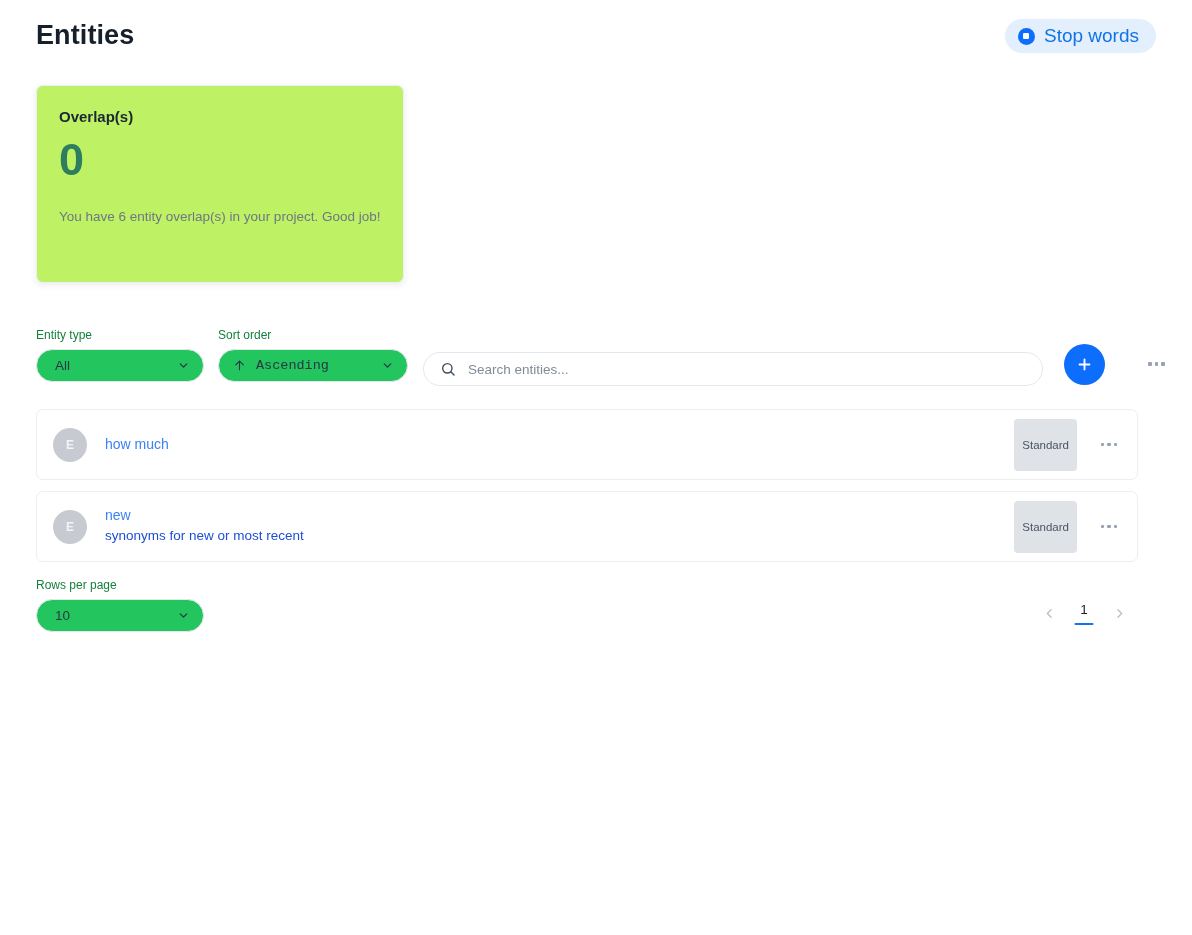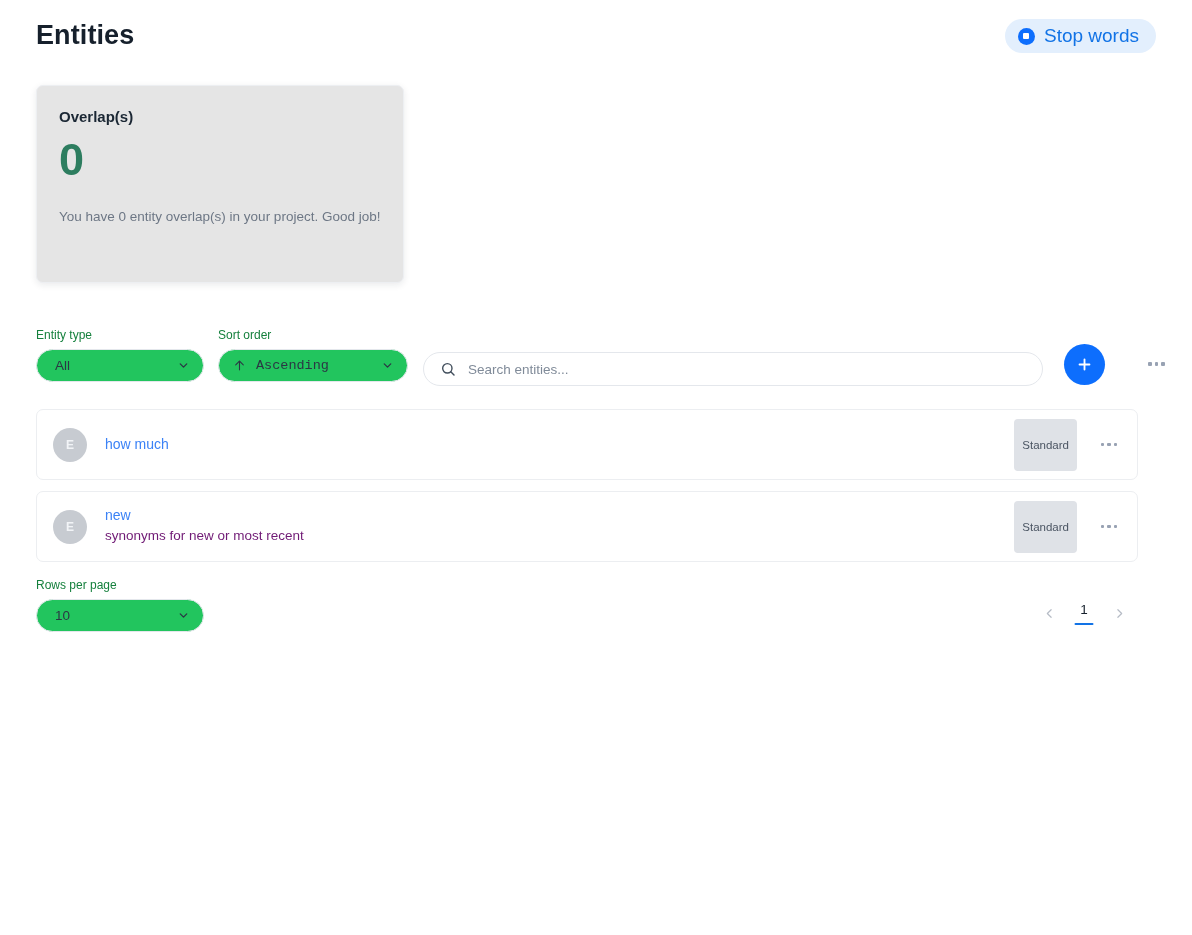--- a/index.html
+++ b/index.html
@@ -76,21 +76,21 @@
     white-space: nowrap;
   }
 
   
   .overlap-card {
     position: absolute;
     left: 36px;
     top: 85px;
     width: 368px;
     height: 198px;
-    background: #e5e5e5;
+    background: #bef264;
     border: 1px solid #edeff2;
     border-radius: 7px;
     box-shadow: 0 2px 7px rgba(20, 30, 45, 0.09);
     padding: 22px 22px 0 22px;
   }
   .overlap-title {
     font-size: 15px;
     font-weight: 700;
     color: #1b2734;
     margin: 0;
@@ -253,21 +253,21 @@
   }
   .row-texts { flex: 1; min-width: 0; }
   .row-name {
     font-size: 14px;
     font-weight: 400;
     color: #3b82f6;
     line-height: 1.35;
   }
   .row-sub {
     font-size: 13.5px;
-    color: #701a75;
+    color: #1d4ed8;
     line-height: 1.5;
     margin-top: 1px;
   }
   .badge {
     font-size: 11.5px;
     color: #4b5563;
     background: #dfe2e7;
     border-radius: 4px;
     padding: 20px 8px;
     margin-right: 42px;
@@ -337,21 +337,21 @@
       <span class="stop-icon">
         <span class="sq"></span>
       </span>
       <span class="stop-words-label">Stop words</span>
     </button>
   </div>
 
   <div class="overlap-card">
     <div class="overlap-title">Overlap(s)</div>
     <div class="overlap-value">0</div>
-    <div class="overlap-desc">You have 0 entity overlap(s) in your project. Good job!</div>
+    <div class="overlap-desc">You have 6 entity overlap(s) in your project. Good job!</div>
   </div>
 
   <div class="filters">
 
     <div class="field-group" id="group-entity-type">
       <span class="field-label">Entity type</span>
       <div class="select-pill">
         <span class="val">All</span>
         <svg class="chev" viewBox="0 0 24 24" fill="none" stroke="currentColor" stroke-width="2.4" stroke-linecap="round" stroke-linejoin="round">
             <polyline points="6 9 12 15 18 9"></polyline>

